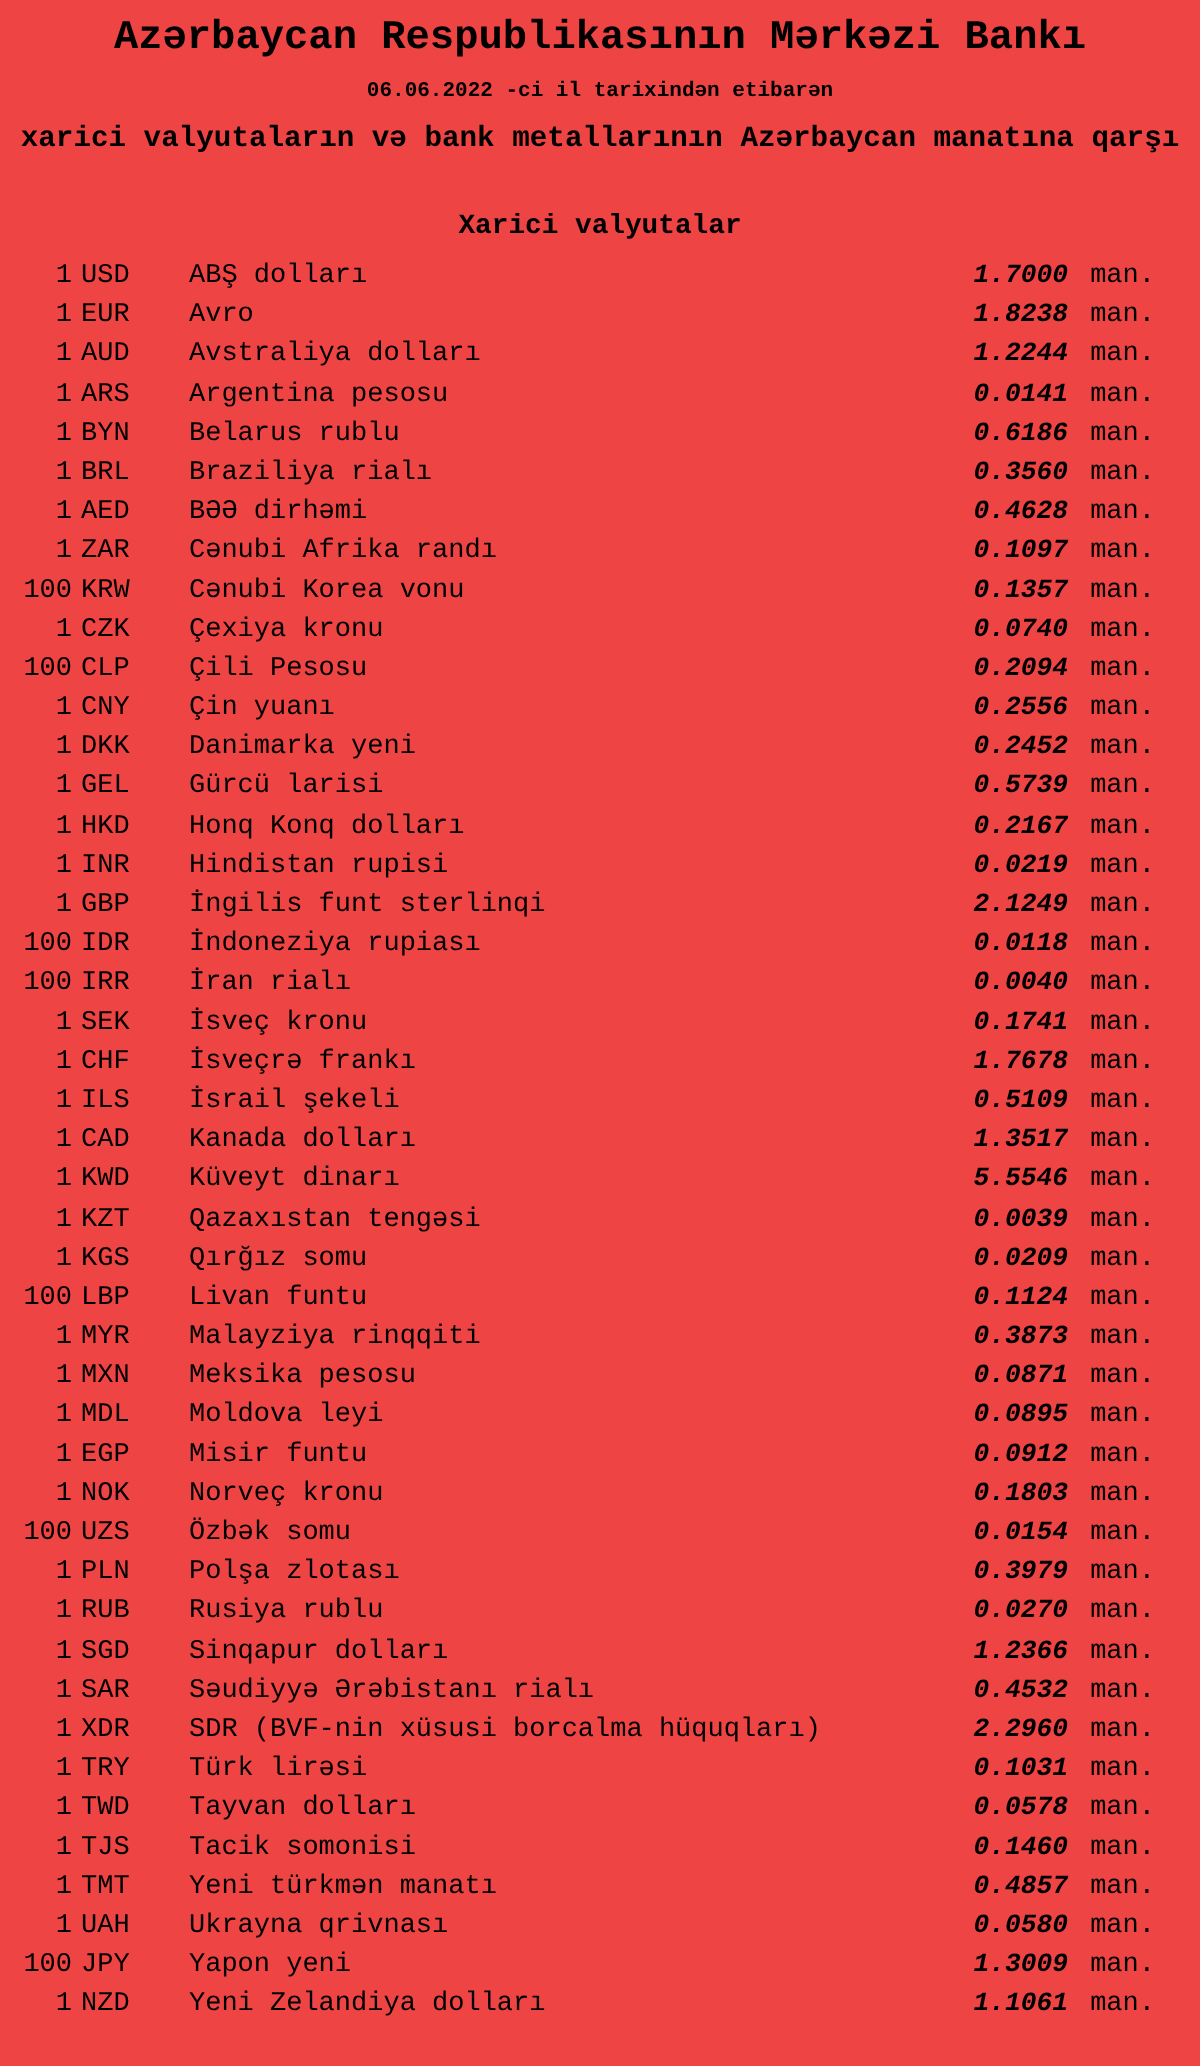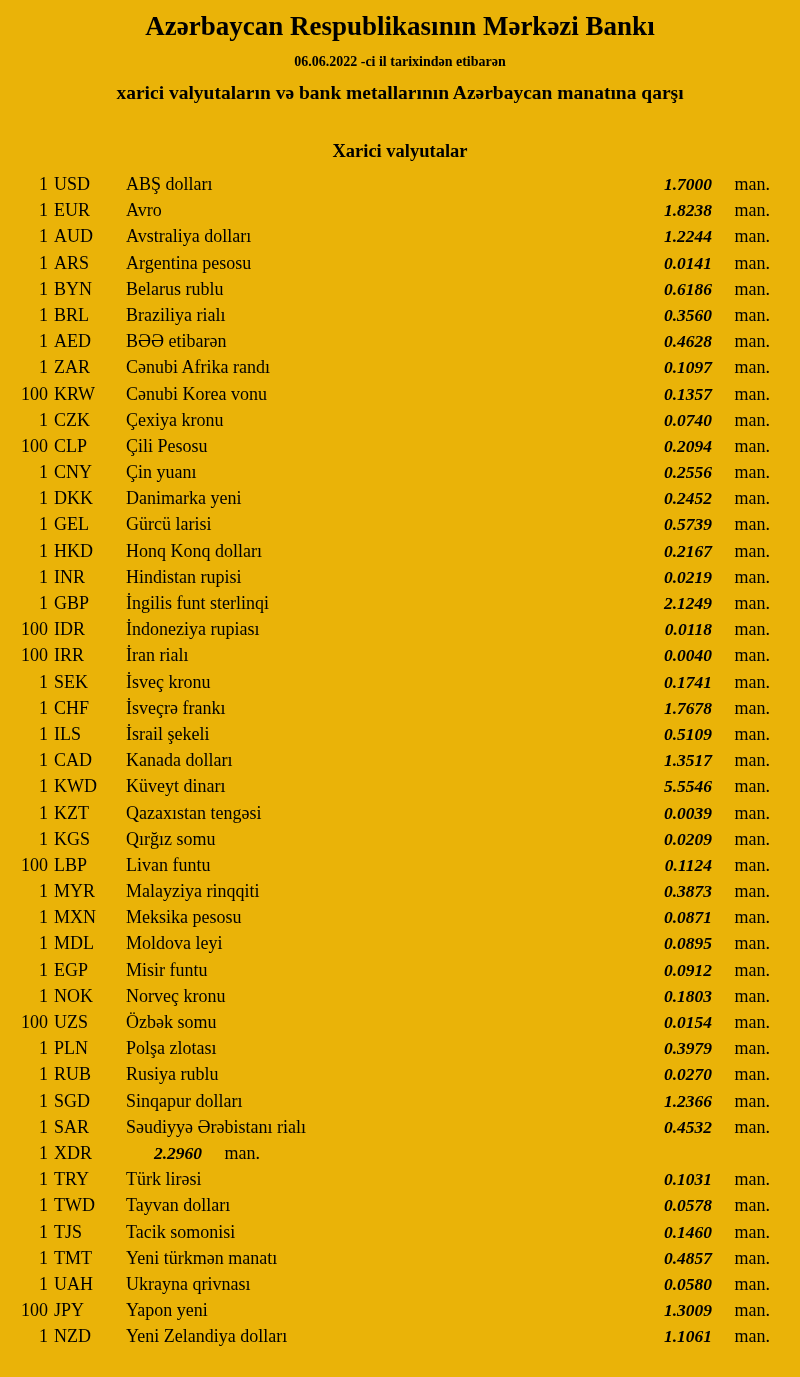--- a/index.html
+++ b/index.html
@@ -4,23 +4,23 @@
 <style>
   html, body {
     margin: 0;
     padding: 0;
     background: #ffffff;
   }
   .page {
     position: relative;
     width: 800px;
     height: 1377px;
-    background: #eab308;
+    background: #ef4444;
     color: #000000;
-    font-family: Liberation Serif, serif;
+    font-family: Liberation Mono, monospace;
     overflow: hidden;
     box-sizing: border-box;
   }
   header { text-align: center; }
   .bank-name {
     margin: 10px 0 0 0;
     font-size: 27px;
     line-height: 32px;
     font-weight: bold;
     text-align: center;
@@ -152,21 +152,21 @@
     <span class="qty">1</span>
     <span class="code">BRL</span>
     <span class="name">Braziliya rialı</span>
     <span class="rate">0.3560</span>
     <span class="unit">man.</span>
   </div>
 
   <div class="row">
     <span class="qty">1</span>
     <span class="code">AED</span>
-    <span class="name">BƏƏ etibarən</span>
+    <span class="name">BƏƏ dirhəmi</span>
     <span class="rate">0.4628</span>
     <span class="unit">man.</span>
   </div>
 
   <div class="row">
     <span class="qty">1</span>
     <span class="code">ZAR</span>
     <span class="name">Cənubi Afrika randı</span>
     <span class="rate">0.1097</span>
     <span class="unit">man.</span>
@@ -400,20 +400,21 @@
     <span class="qty">1</span>
     <span class="code">SAR</span>
     <span class="name">Səudiyyə Ərəbistanı rialı</span>
     <span class="rate">0.4532</span>
     <span class="unit">man.</span>
   </div>
 
   <div class="row">
     <span class="qty">1</span>
     <span class="code">XDR</span>
+    <span class="name">SDR (BVF-nin xüsusi borcalma hüquqları)</span>
     <span class="rate">2.2960</span>
     <span class="unit">man.</span>
   </div>
 
   <div class="row">
     <span class="qty">1</span>
     <span class="code">TRY</span>
     <span class="name">Türk lirəsi</span>
     <span class="rate">0.1031</span>
     <span class="unit">man.</span>

